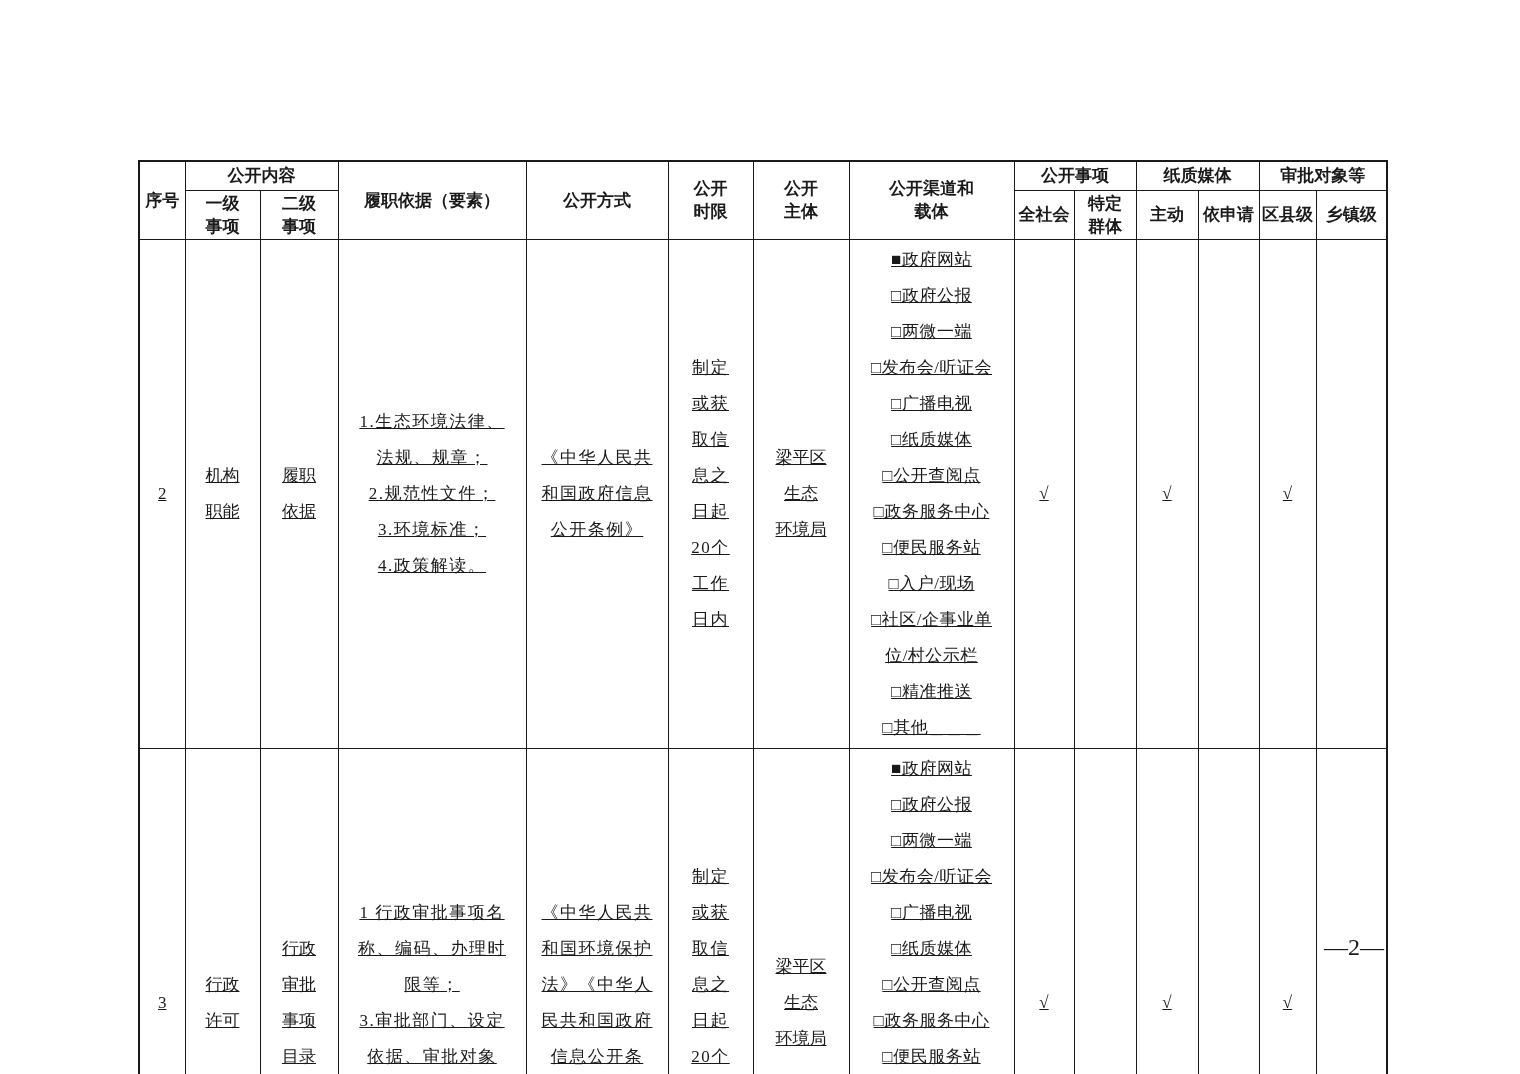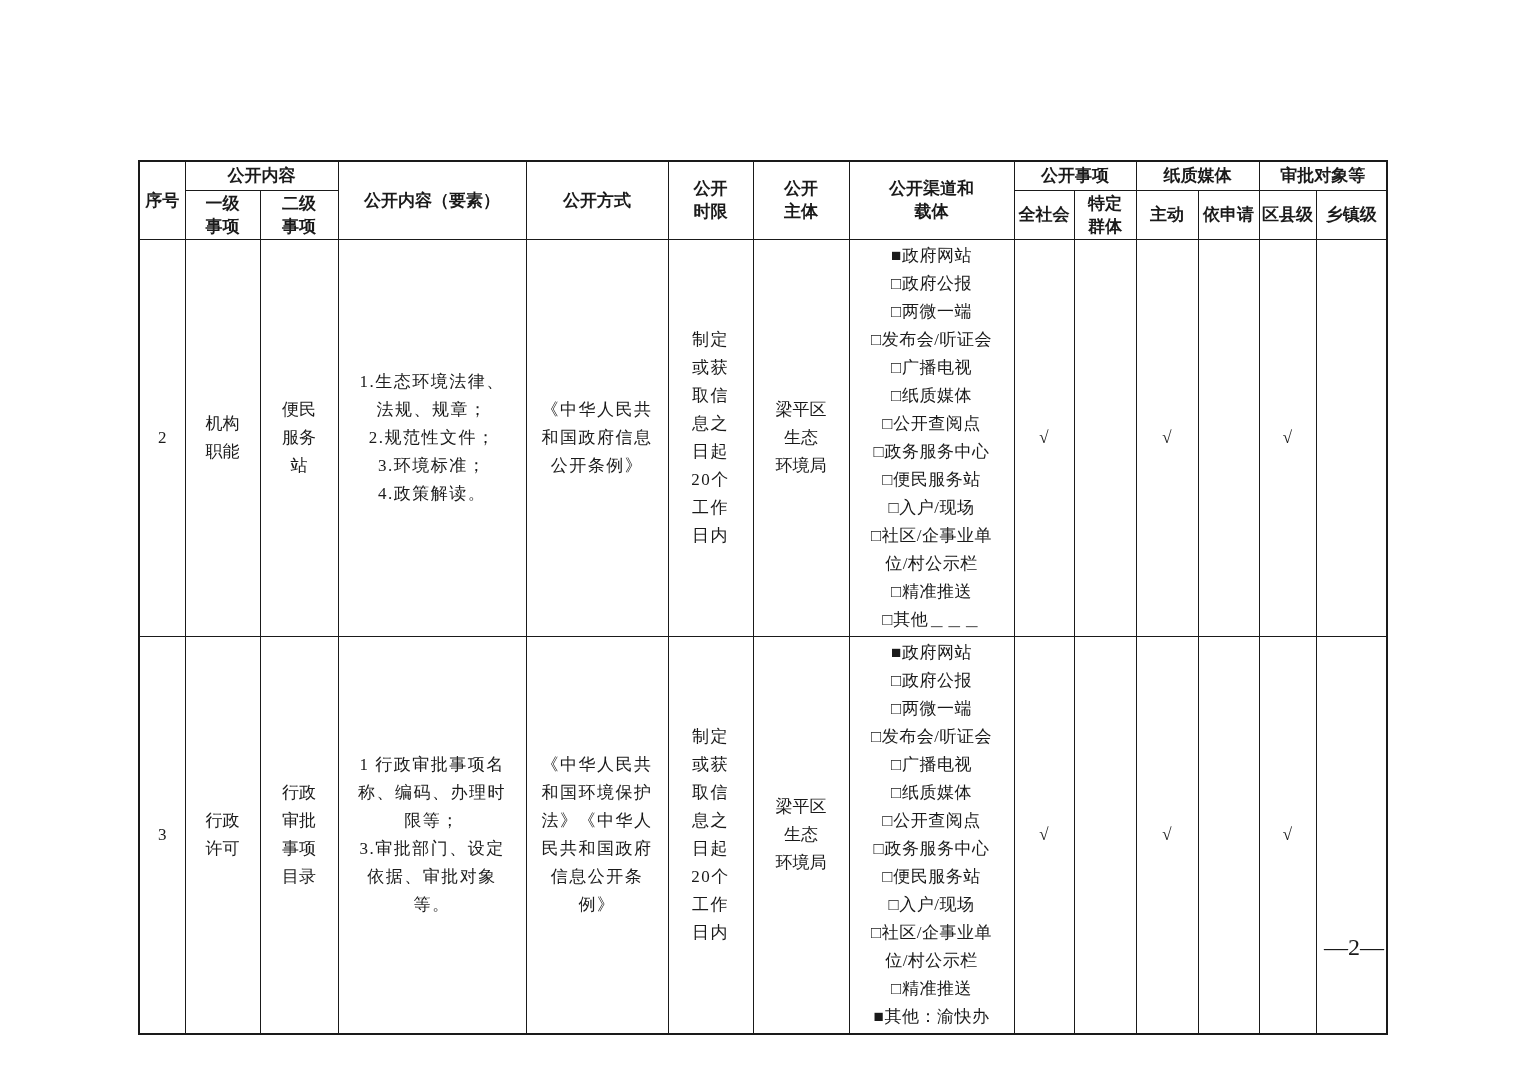--- a/index.html
+++ b/index.html
@@ -30,22 +30,23 @@
   }
   table.disclosure th {
     font-family: "Liberation Sans", "DejaVu Sans", sans-serif;
     font-weight: bold;
     font-size: 17px;
     line-height: 23px;
     padding: 1px 2px;
   }
   table.disclosure td {
     font-size: 17px;
-    line-height: 28px;
+    line-height: 36px;
     padding: 2px 15px;
+    text-decoration: underline;
   }
   td.c-content, td.c-basis, td.c-time {
     text-align: left;
     text-align: justify;
     letter-spacing: 1.5px;
   }
   td.c-channels {
     text-align: left;
     vertical-align: top;
     letter-spacing: 0.5px;
@@ -81,21 +82,21 @@
       <col style="width:62px">
         <col style="width:62px">
         <col style="width:61px">
       <col style="width:57px">
         <col style="width:71px">
     </colgroup>
     <thead>
       <tr style="height:29px">
         <th rowspan="2">序号</th>
         <th colspan="2">公开内容</th>
-        <th rowspan="2">公开内容（要素）</th>
+        <th rowspan="2">履职依据（要素）</th>
         <th rowspan="2">公开方式</th>
         <th rowspan="2">公开
 时限</th>
         <th rowspan="2">公开
 主体</th>
         <th rowspan="2">公开渠道和
 载体</th>
         <th colspan="2">公开事项</th>
         <th colspan="2">纸质媒体</th>
         <th colspan="2">审批对象等</th>
@@ -112,21 +113,21 @@
         <th>依申请</th>
         <th>区县级</th>
         <th>乡镇级</th>
       </tr>
     </thead>
     <tbody>
       <tr style="height:315px">
         <td class="c-seq">2</td>
         <td class="c-l1">机构
 职能</td>
-        <td class="c-l2">便民服务站</td>
+        <td class="c-l2">履职依据</td>
         <td class="c-content">1.生态环境法律、法规、规章；
 2.规范性文件；
 3.环境标准；
 4.政策解读。</td>
         <td class="c-basis">《中华人民共和国政府信息公开条例》</td>
         <td class="c-time">制定或获取信息之日起20个工作日内</td>
         <td class="c-subject">梁平区生态
 环境局</td>
         <td class="c-channels">■政府网站
 □政府公报

